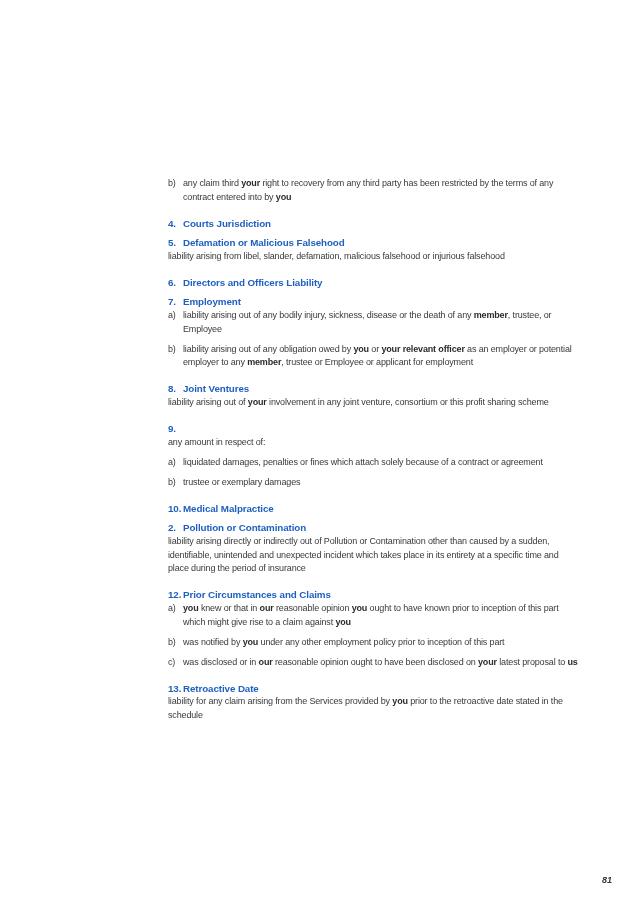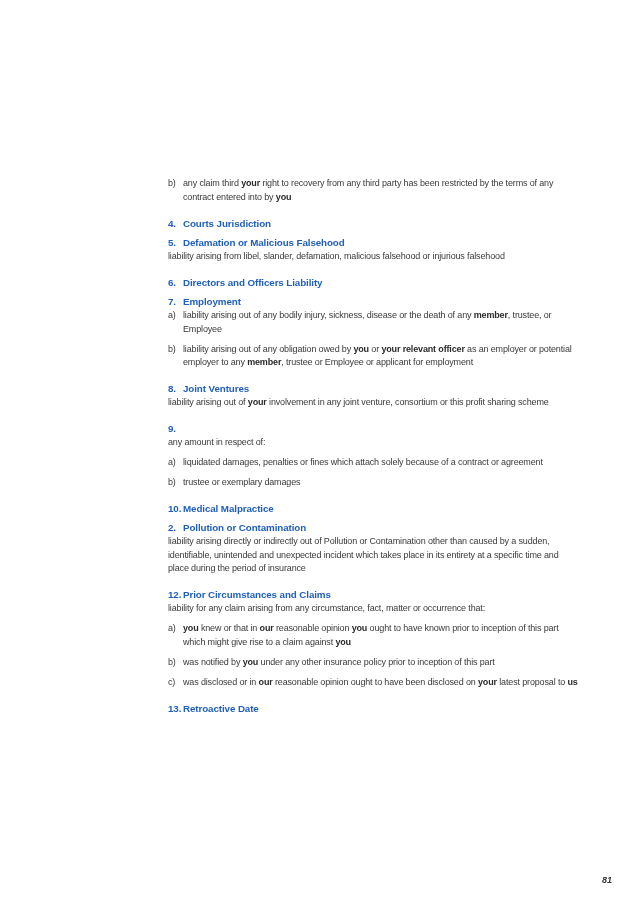--- a/index.html
+++ b/index.html
@@ -125,32 +125,32 @@
       </div>
       <div class="heading">
         <span class="hnum">2.</span>
         <span class="htitle">Pollution or Contamination</span>
       </div>
       <div class="para"><span>liability arising directly or indirectly out of Pollution or Contamination other than caused by a sudden, identifiable, unintended and unexpected incident which takes place in its entirety at a specific time and place during the period of insurance</span></div>
       <div class="heading">
         <span class="hnum">12.</span>
         <span class="htitle">Prior Circumstances and Claims</span>
       </div>
-      <div class="para"><span>liability for any claim arising from any circumstance, fact, matter or occurrence that:</span></div>
       <div class="item">
         <span class="marker">a)</span>
         <span class="item-text"><b>you</b><span> knew or that in </span><b>our</b><span> reasonable opinion </span><b>you</b><span> ought to have known prior to inception of this part which might give rise to a claim against </span><b>you</b></span>
       </div>
       <div class="item">
         <span class="marker">b)</span>
-        <span class="item-text"><span>was notified by </span><b>you</b><span> under any other insurance policy prior to inception of this part</span></span>
+        <span class="item-text"><span>was notified by </span><b>you</b><span> under any other employment policy prior to inception of this part</span></span>
       </div>
       <div class="item">
         <span class="marker">c)</span>
         <span class="item-text"><span>was disclosed or in </span><b>our</b><span> reasonable opinion ought to have been disclosed on </span><b>your</b><span> latest proposal to </span><b>us</b></span>
       </div>
       <div class="heading">
         <span class="hnum">13.</span>
         <span class="htitle">Retroactive Date</span>
       </div>
+      <div class="para"><span>liability for any claim arising from the Services provided by </span><b>you</b><span> prior to the retroactive date stated in the schedule</span></div>
     </div>
   <div class="page-number">81</div>
 </div>
 
 </body></html>

